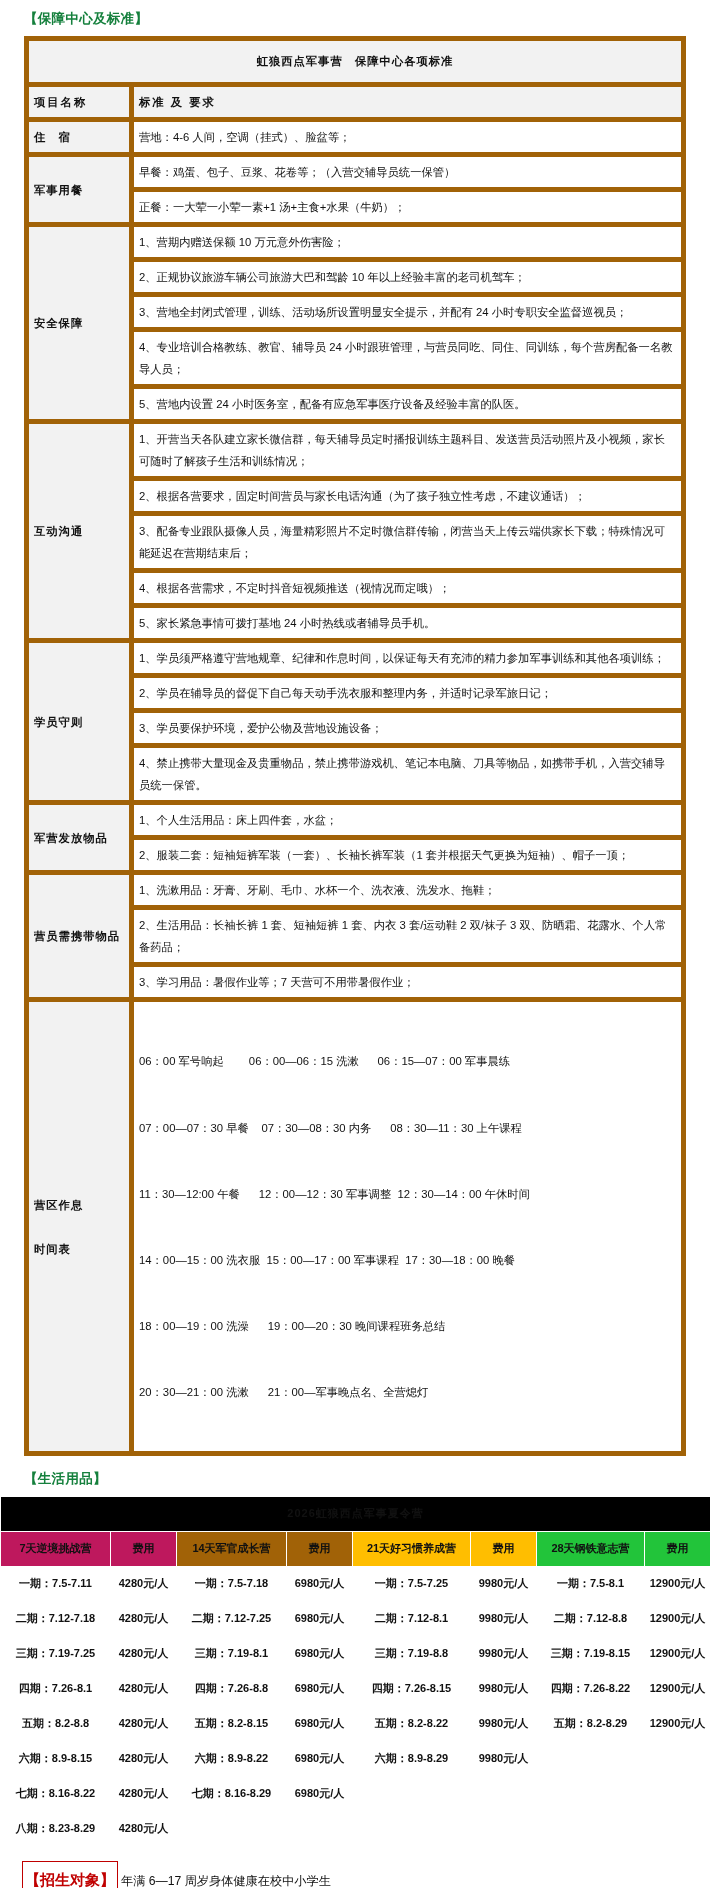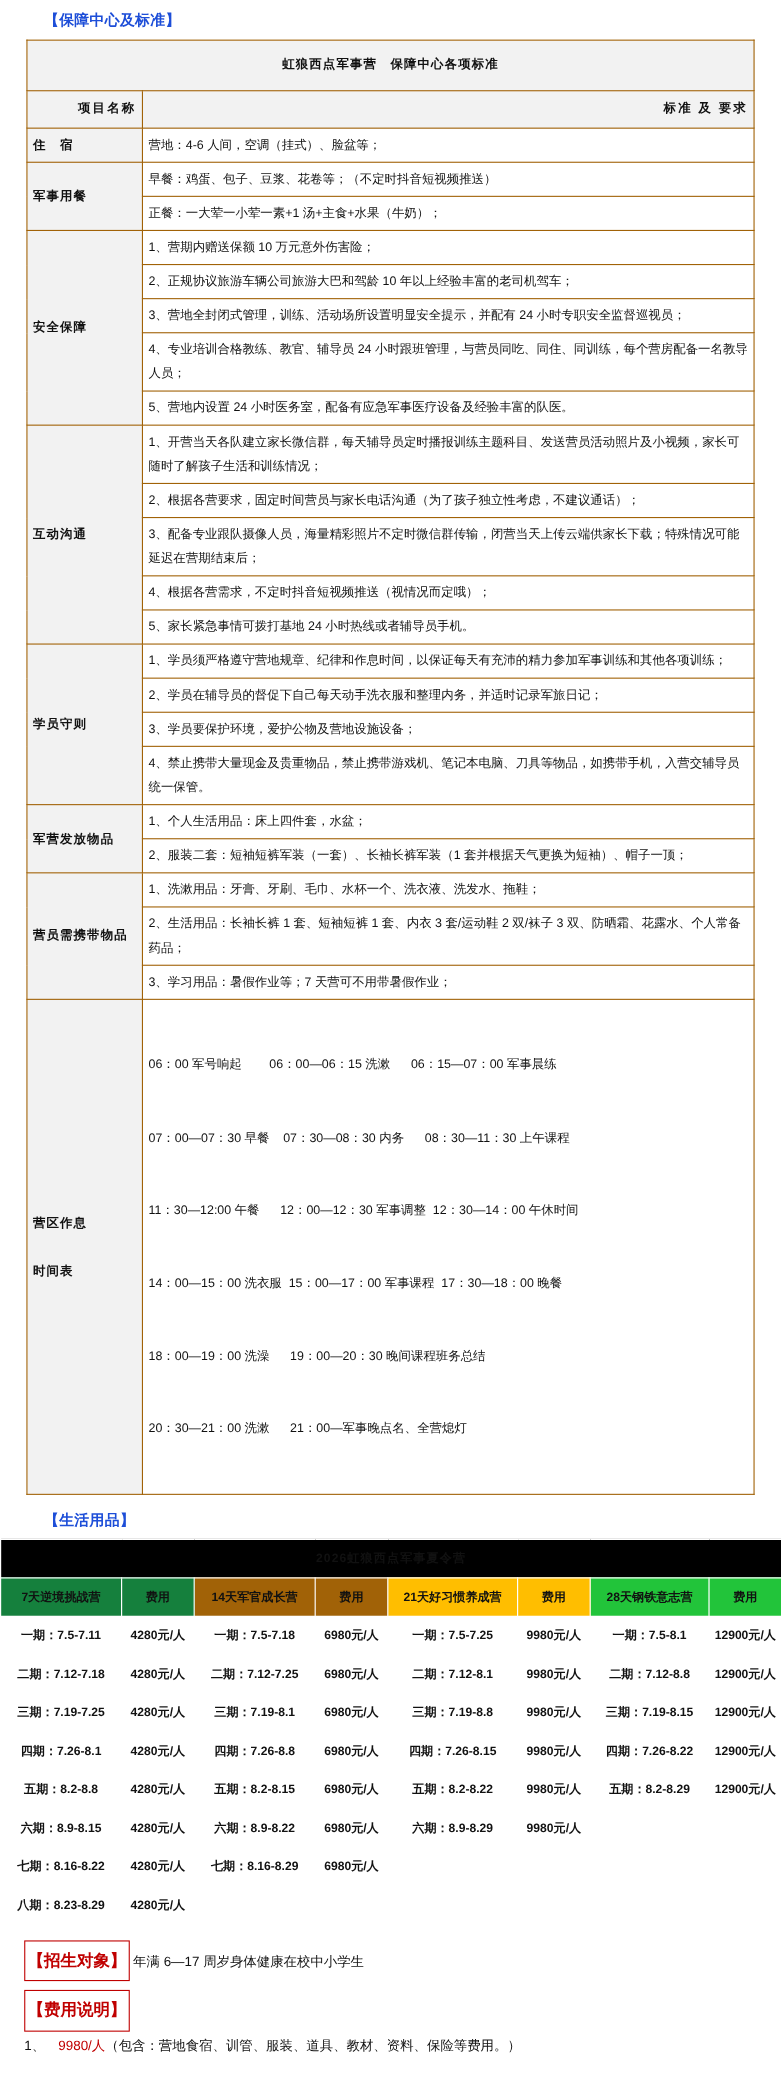--- a/index.html
+++ b/index.html
@@ -5,56 +5,56 @@
   * { box-sizing: border-box; }
   html, body {
     margin: 0; padding: 0;
     width: 710px;
     background: #ffffff;
     font-family: "Liberation Sans", "DejaVu Sans", sans-serif;
   }
   body { padding-bottom: 10px; }
 
   .section-tag {
-    color: #1d4ed8;
+    color: #15803d;
     font-weight: bold;
     font-size: 13.5px;
-    margin: 10px 0 8px 40px;
+    margin: 10px 0 8px 24px;
     letter-spacing: 0.3px;
   }
   .section-tag.tight { margin-top: 14px; }
 
   
   .std-wrap { padding: 0 24px 0 24px; }
   table.std {
     width: 100%;
     border-collapse: collapse;
     table-layout: fixed;
     border: 1.4px solid #555;
   }
   table.std td {
-    border: 1px solid #a16207;
+    border: 5px solid #a16207;
     font-size: 11.3px;
     line-height: 1.95;
     padding: 4px 5px;
     color: #111;
     vertical-align: middle;
     word-break: break-all;
   }
   td.title-cell {
     text-align: center;
     font-weight: bold;
     font-size: 14px;
     background: #f2f2f2;
     height: 46px;
     letter-spacing: 1px;
   }
   td.head-label, td.head-value {
     background: #f2f2f2;
-    text-align: right;
+    text-align: left;
     font-weight: bold;
     font-size: 12.5px;
     height: 34px;
     letter-spacing: 2px;
   }
   td.rowhead {
     background: #f2f2f2;
     font-weight: bold;
     font-size: 12px;
     letter-spacing: 1px;
@@ -86,21 +86,21 @@
     color: #111;
   }
   td.camp-title {
     background: #000000;
     color: #ffffff;
     font-size: 25px;
     height: 54px;
     letter-spacing: 1px;
     border: none;
   }
-  td.h-gray  { background: #15803d; color: #000; font-size: 11.5px; }
+  td.h-gray  { background: #be185d; color: #000; font-size: 11.5px; }
   td.h-red   { background: #a16207; color: #fff; font-size: 11.5px; }
   td.h-amber { background: #ffbe00; color: #000; font-size: 11.5px; }
   td.h-green { background: #22c43a; color: #000; font-size: 11.5px; }
   td.cell-date {
     background: #ffffff;
     border: 1px solid #9a9a9a;
     color: #111;
     font-size: 11px;
   }
   td.cell-price {
@@ -152,21 +152,21 @@
         <td class="head-value">标准 及 要求</td>
       </tr>
 
       <tr>
         <td class="rowhead" rowspan="1">住　宿</td>
         <td class="body">营地：4-6 人间，空调（挂式）、脸盆等；</td>
       </tr>
 
       <tr>
         <td class="rowhead" rowspan="2">军事用餐</td>
-        <td class="body">早餐：鸡蛋、包子、豆浆、花卷等；（不定时抖音短视频推送）</td>
+        <td class="body">早餐：鸡蛋、包子、豆浆、花卷等；（入营交辅导员统一保管）</td>
       </tr>
       <tr>
           <td class="body">正餐：一大荤一小荤一素+1 汤+主食+水果（牛奶）；</td>
         </tr>
 
       <tr>
         <td class="rowhead" rowspan="5">安全保障</td>
         <td class="body">1、营期内赠送保额 10 万元意外伤害险；</td>
       </tr>
       <tr>

